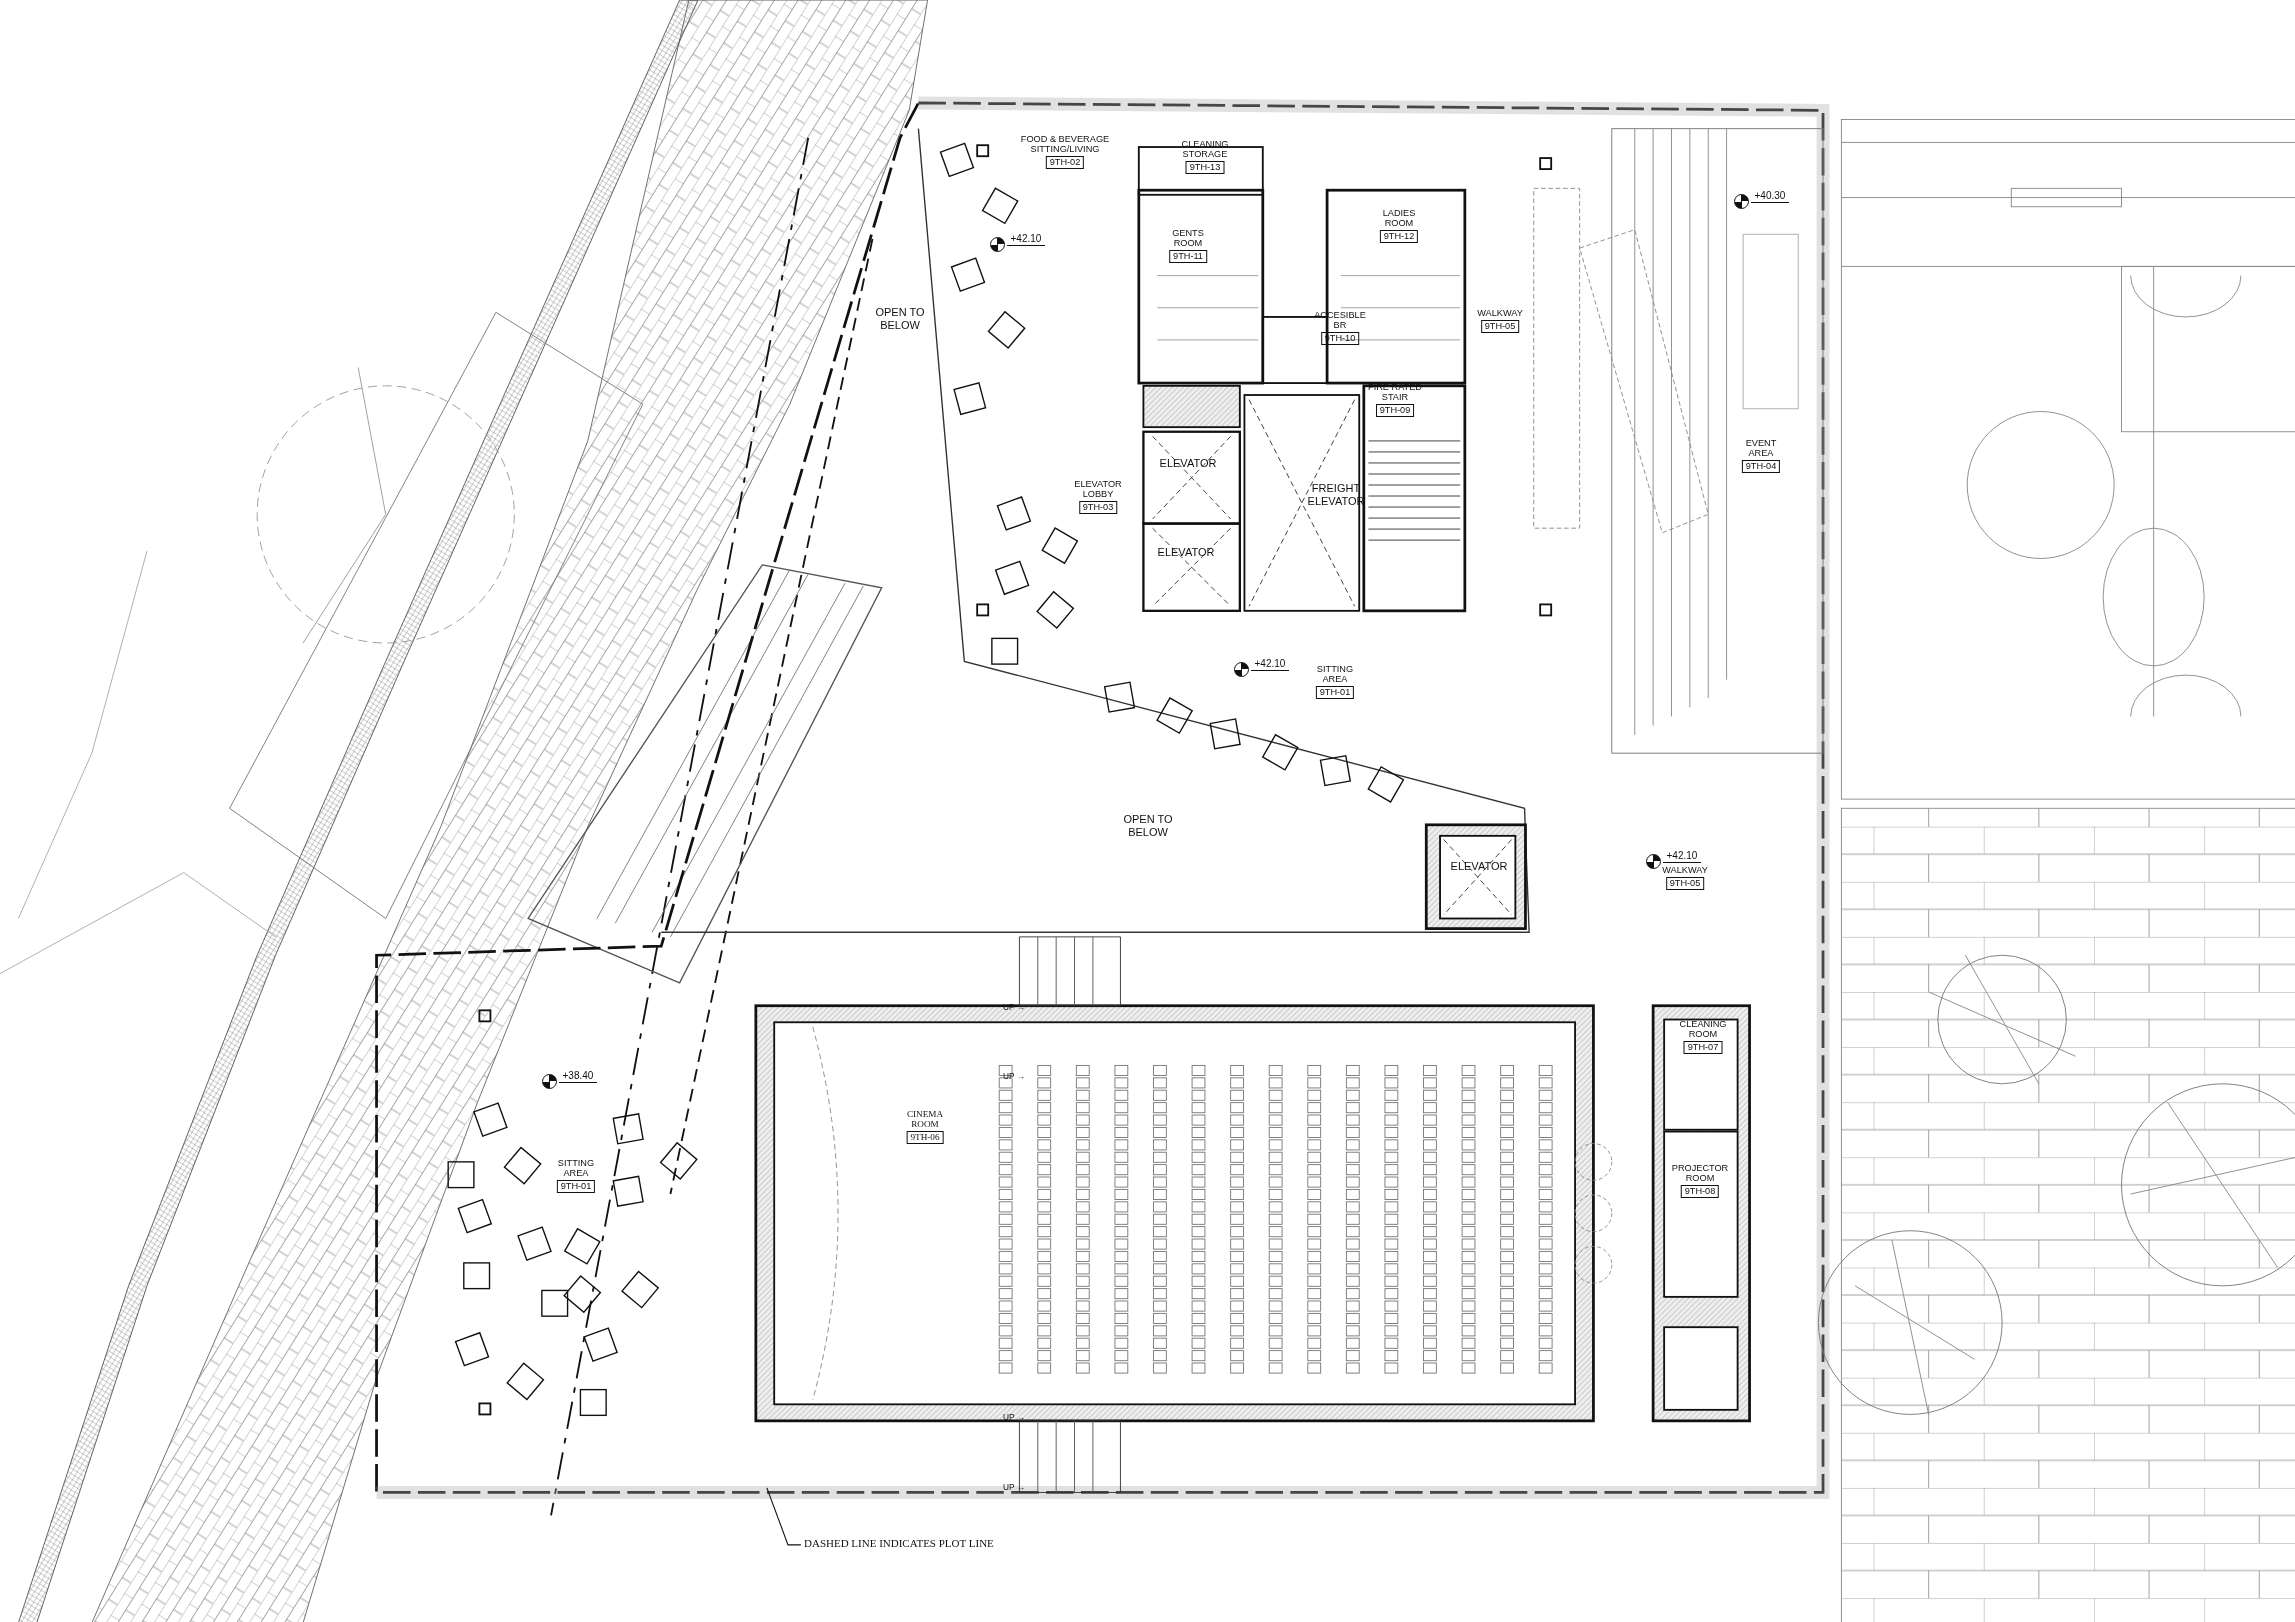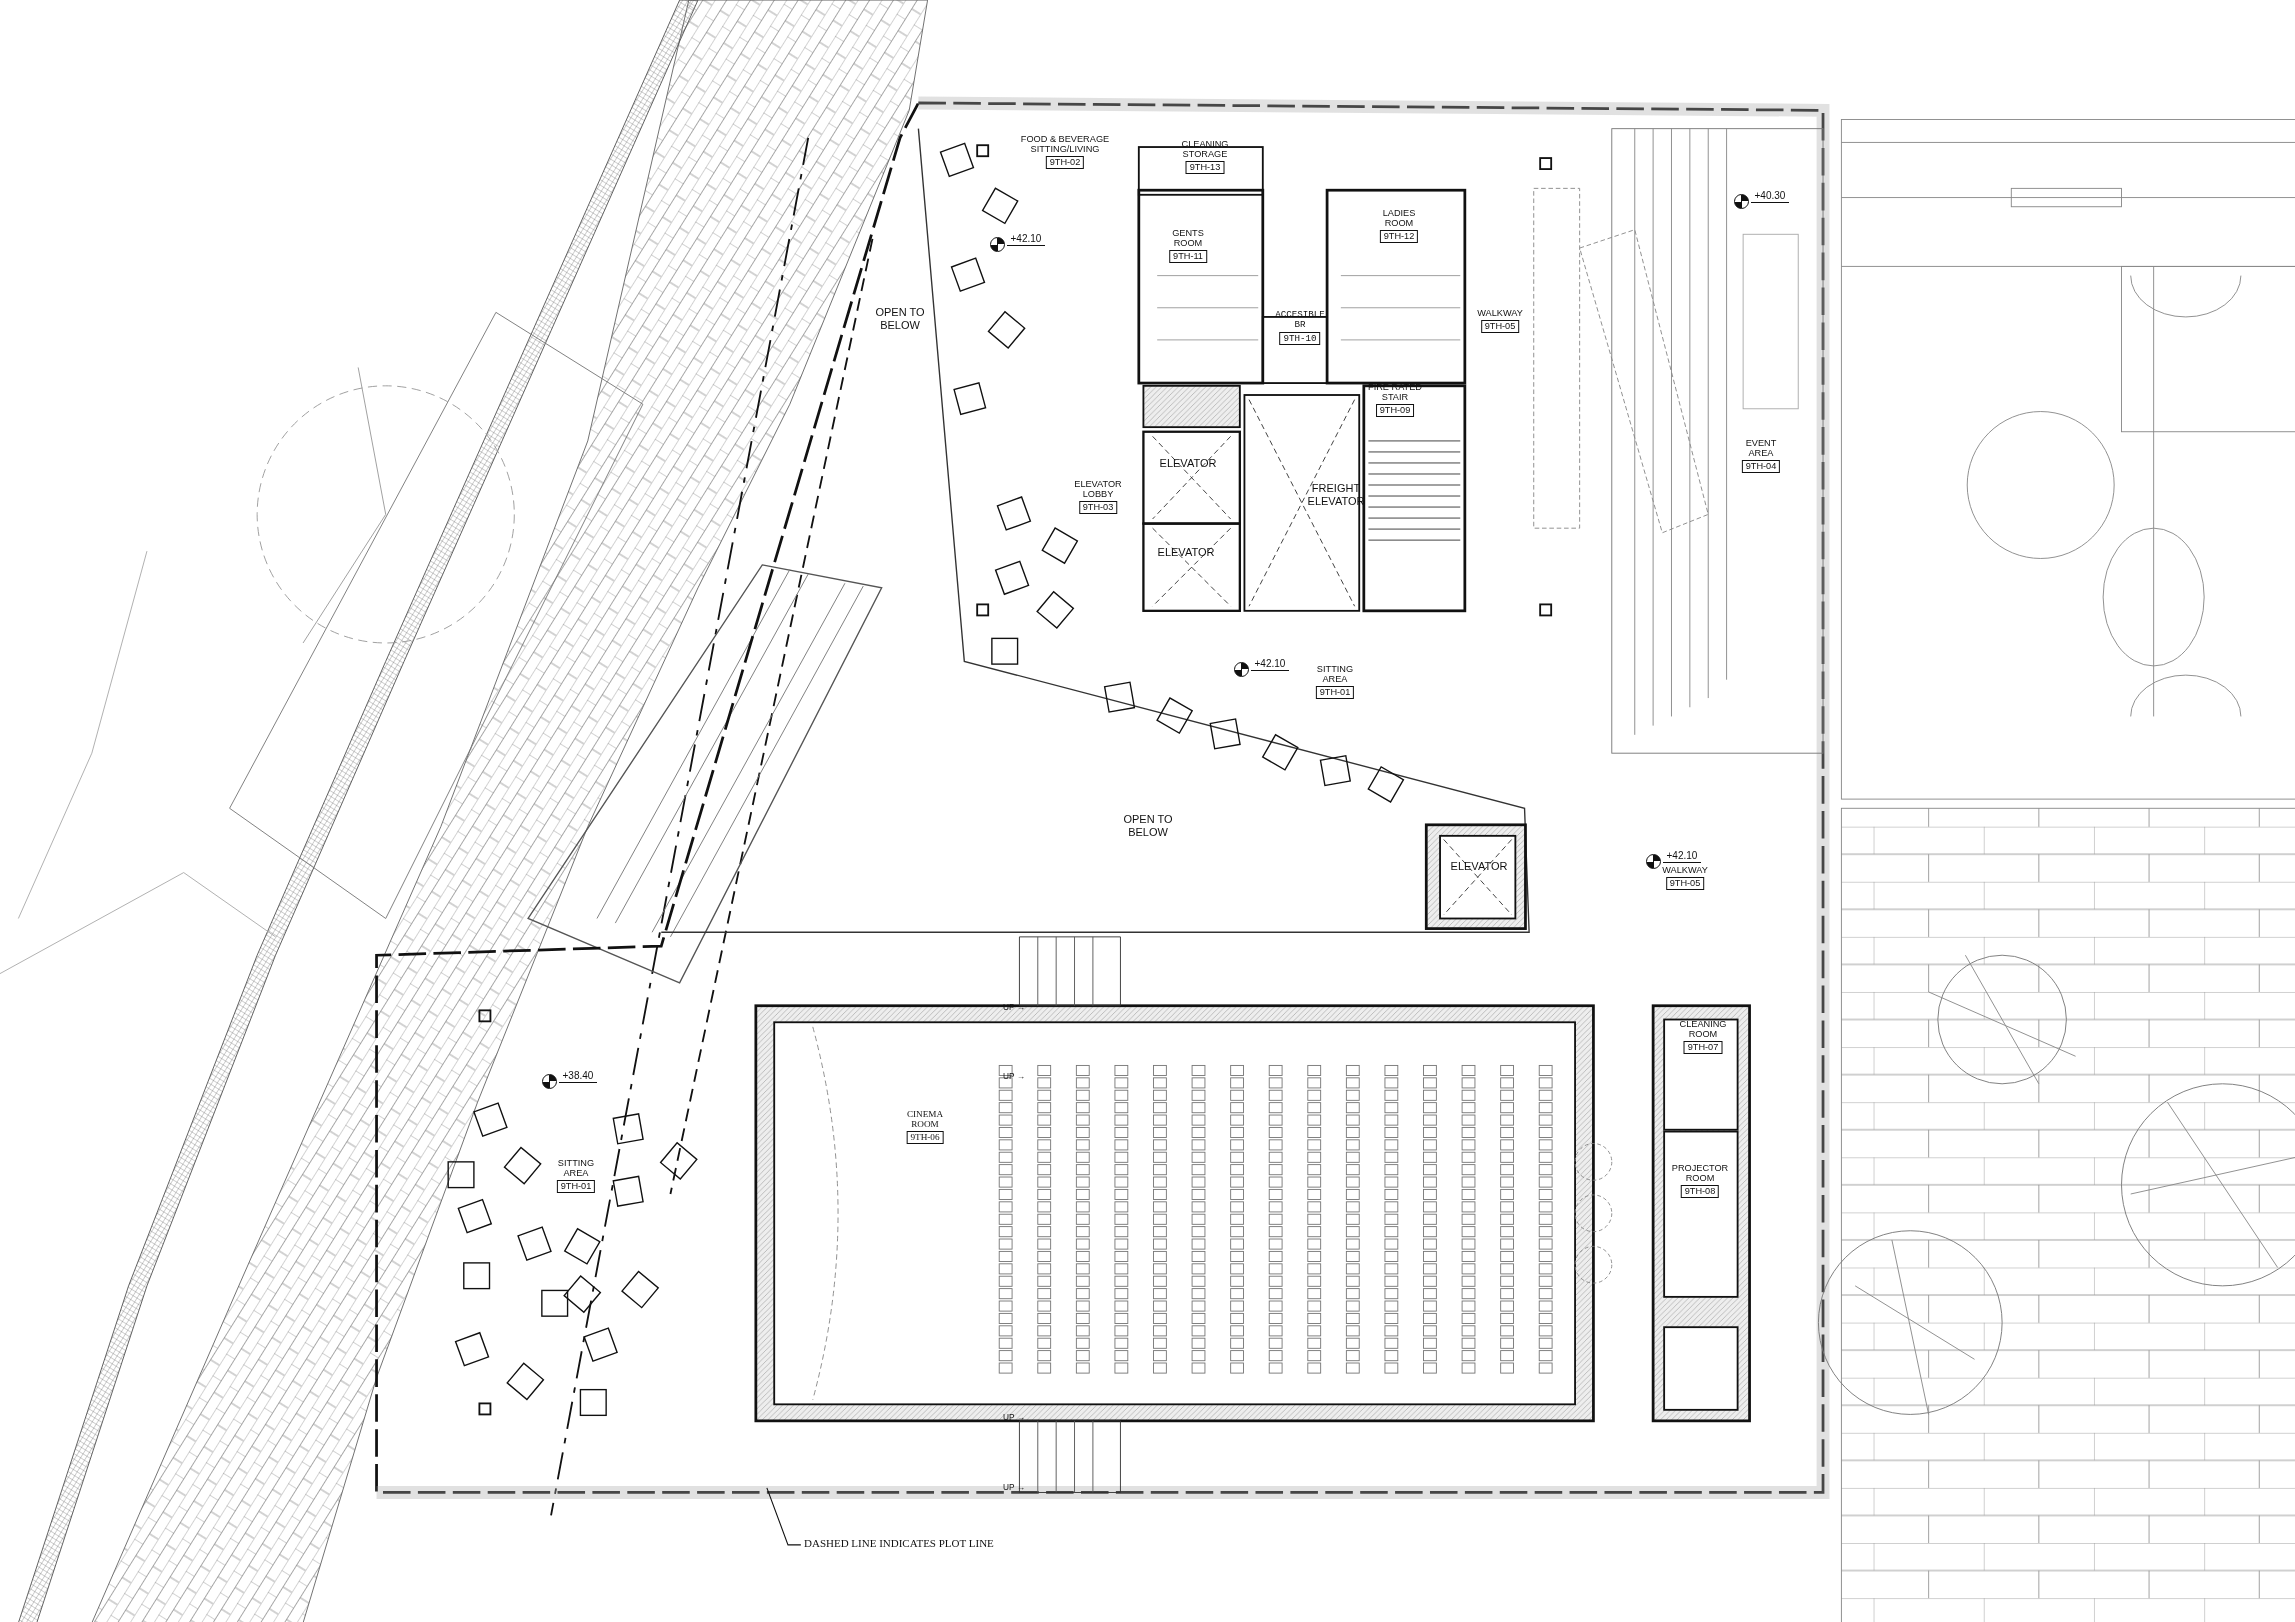--- a/index.html
+++ b/index.html
@@ -541,21 +541,21 @@
 
 <div id="room-labels">
     <div class="lbl" style="left: 1065px; top: 134px;"><div style="white-space: pre;">FOOD &amp; BEVERAGE
 SITTING/LIVING</div><span class="tag">9TH-02</span></div>
     <div class="lbl" style="left: 1205px; top: 139px;"><div style="white-space: pre;">CLEANING
 STORAGE</div><span class="tag">9TH-13</span></div>
     <div class="lbl" style="left: 1188px; top: 202px; margin-top: 26px;"><div style="white-space: pre;">GENTS
 ROOM</div><span class="tag">9TH-11</span></div>
     <div class="lbl" style="left: 1399px; top: 208px;"><div style="white-space: pre;">LADIES
 ROOM</div><span class="tag">9TH-12</span></div>
-    <div class="lbl" style="left: 1300px; top: 310px; font-family: Liberation Mono, monospace;"><div style="white-space: pre;">ACCESIBLE
+    <div class="lbl" style="left: 1340px; top: 310px;"><div style="white-space: pre;">ACCESIBLE
 BR</div><span class="tag">9TH-10</span></div>
     <div class="lbl" style="left: 1500px; top: 308px;"><div style="white-space: pre;">WALKWAY</div><span class="tag">9TH-05</span></div>
     <div class="lbl" style="left: 1395px; top: 382px;"><div style="white-space: pre;">FIRE RATED
 STAIR</div><span class="tag">9TH-09</span></div>
     <div class="lbl" style="left: 1098px; top: 479px;"><div style="white-space: pre;">ELEVATOR
 LOBBY</div><span class="tag">9TH-03</span></div>
     <div class="lbl" style="left: 1761px; top: 438px;"><div style="white-space: pre;">EVENT
 AREA</div><span class="tag">9TH-04</span></div>
     <div class="lbl" style="left: 1335px; top: 664px;"><div style="white-space: pre;">SITTING
 AREA</div><span class="tag">9TH-01</span></div>

